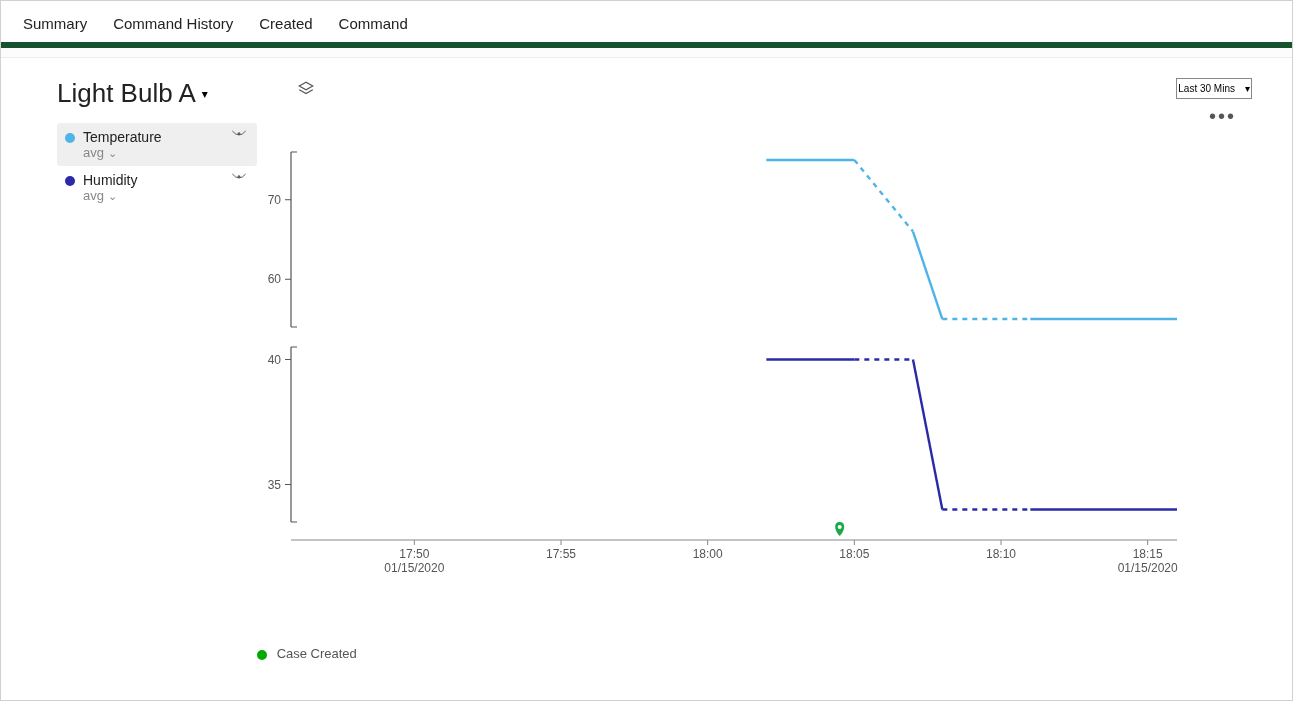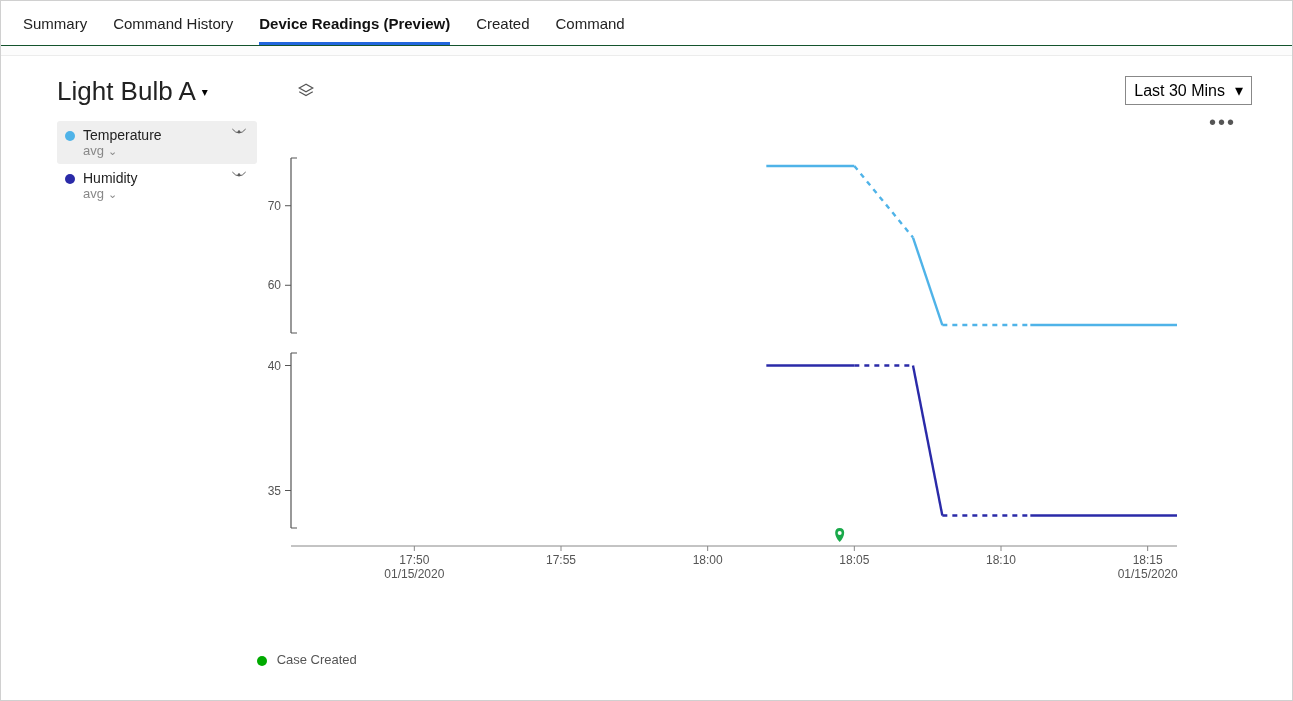--- a/index.html
+++ b/index.html
@@ -1,53 +1,52 @@
 <!DOCTYPE html>
 <html><head>
 <meta charset="utf-8">
 <style>
 * { box-sizing: border-box; margin: 0; padding: 0; font-family: "Segoe UI", Arial, sans-serif; }
 body { background: #fff; width: 1293px; height: 701px; border: 1px solid #d0d0d0; overflow: hidden; }
-.tabs { display: flex; gap: 26px; padding: 14px 22px 0 22px; font-size: 15px; color: #222; border-bottom: 1px solid #14532d; }
+.tabs { display: flex; gap: 26px; padding: 14px 22px 0 22px; font-size: 15px; color: #222; border-bottom: 6px solid #14532d; }
 .tab { padding-bottom: 10px; cursor: pointer; }
 .tab.active { font-weight: 600; border-bottom: 3px solid #2266dd; color: #111; }
 .spacer { height: 10px; background: #fcfcfc; border-bottom: 1px solid #ececec; }
 .content { display: flex; padding: 20px 36px 10px 56px; }
 .left { width: 200px; flex-shrink: 0; }
 .title-row { display: flex; align-items: center; gap: 6px; margin-bottom: 14px; }
 .title { font-size: 26px; font-weight: 400; color: #222; }
 .title-caret { font-size: 12px; }
 .series-list { margin-top: 6px; }
 .series-item { display: flex; align-items: flex-start; padding: 6px 8px; border-radius: 3px; font-size: 14px; }
 .series-item.sel { background: #efefef; }
 .dot { width: 10px; height: 10px; border-radius: 50%; margin-right: 8px; margin-top: 4px; flex-shrink:0; }
 .series-body { flex: 1; }
 .series-name { color: #222; }
 .series-sub { color: #888; font-size: 13px; display: flex; align-items: flex-end; gap: 4px; }
 .eye { width: 18px; text-align: center; color: #555; }
 .chev { font-size: 11px; color: #888; }
 .main { flex: 1; position: relative; }
 .toprow { display: flex; justify-content: space-between; align-items: center; padding: 0 4px 0 40px; }
-.range-select { border: 1px solid #888; padding: 4px 8px; font-size: 16px; display: flex; align-items: center; gap: 10px; }
+.range-select { border: 1px solid #888; padding: 4px 1px; font-size: 10px; display: flex; align-items: center; gap: 10px; }
 .layers-ic, .more-ic { color: #555; cursor: pointer; }
 .more-ic { font-size: 20px; letter-spacing: 2px; padding-right: 10px; }
 .chart-wrap { position: relative; height: 510px; margin-top: 4px; }
 svg { display: block; }
 .legend-row { text-align: left; font-size: 13px; color: #555; margin-top: 4px; }
 .legend-dot { display:inline-block; width:10px; height:10px; border-radius:50%; background:#0a0; margin-right:6px; vertical-align:middle;}
 .xlabel { font-size: 12px; fill: #555; text-anchor: middle; }
 .ylabel { font-size: 12px; fill: #555; text-anchor: end; }
 </style>
 </head>
 <body>
 
 <div class="tabs">
   <div class="tab">Summary</div>
   <div class="tab">Command History</div>
-  <div class="tab active">Device Readings (Preview)</div>
   <div class="tab">Created</div>
   <div class="tab">Command</div>
 </div>
 <div class="spacer"></div>
 
 <div class="content">
 
   <div class="left">
     <div class="title-row">
       <span class="title">Light Bulb A</span>

